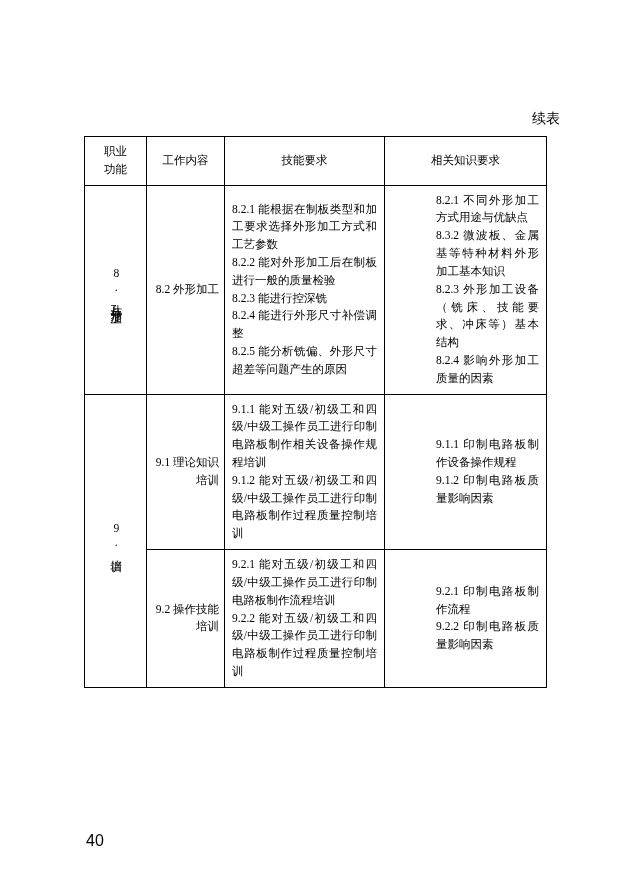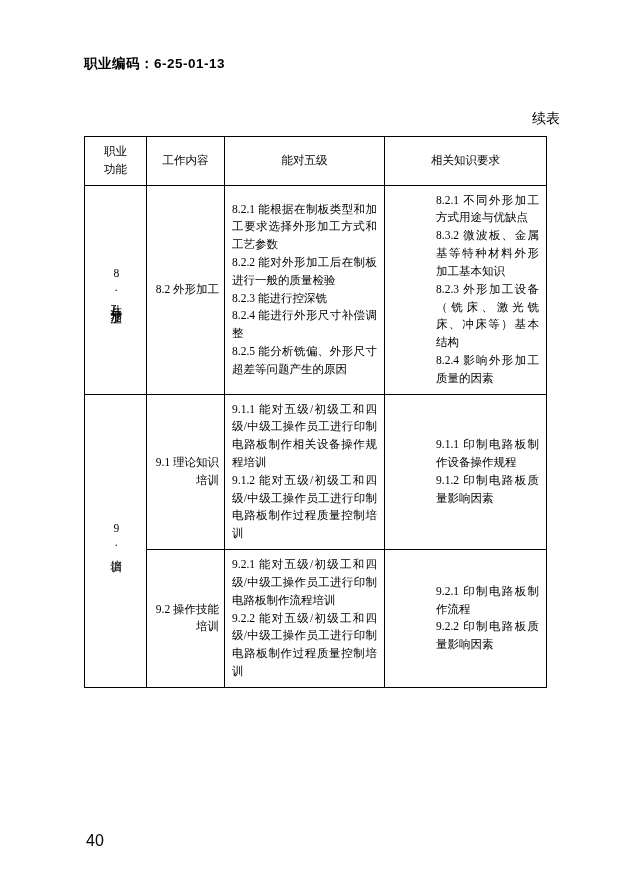--- a/index.html
+++ b/index.html
@@ -104,60 +104,59 @@
     top: 832px;
     font-size: 16px;
     font-family: "Liberation Sans", "DejaVu Sans", sans-serif;
   }
 </style>
 </head>
 <body>
 
 <div class="page">
 
-  <div class="occupation-code">职业编码：6-25-01-13</div>
 
   <div class="continued-label">续表</div>
 
   <table class="skill-table">
     <colgroup>
       <col class="col-func">
       <col class="col-work">
       <col class="col-skill">
       <col class="col-knowledge">
     </colgroup>
     <thead>
       <tr>
         <th>
           <div>职业</div>
           <div>功能</div>
         </th>
         <th>工作内容</th>
-        <th>能对五级</th>
+        <th>技能要求</th>
         <th>相关知识要求</th>
       </tr>
     </thead>
     <tbody>
 
       <tr>
         <td class="cell-func" rowspan="1">
           <span class="vert">8.孔与外形加工</span>
         </td>
         <td class="cell-work">8.2 外形加工</td>
         <td class="skill">
           <p class="para">8.2.1 能根据在制板类型和加工要求选择外形加工方式和工艺参数</p>
           <p class="para">8.2.2 能对外形加工后在制板进行一般的质量检验</p>
           <p class="para">8.2.3 能进行控深铣</p>
           <p class="para">8.2.4 能进行外形尺寸补偿调整</p>
           <p class="para">8.2.5 能分析铣偏、外形尺寸超差等问题产生的原因</p>
         </td>
         <td class="knowledge">
           <p class="para">8.2.1 不同外形加工方式用途与优缺点</p>
           <p class="para">8.3.2 微波板、金属基等特种材料外形加工基本知识</p>
-          <p class="para">8.2.3 外形加工设备（铣床、激光铣床、冲床等）基本结构</p>
+          <p class="para">8.2.3 外形加工设备（铣床、技能要求、冲床等）基本结构</p>
           <p class="para">8.2.4 影响外形加工质量的因素</p>
         </td>
       </tr>
 
       <tr>
         <td class="cell-func" rowspan="2">
           <span class="vert">9.培训</span>
         </td>
         <td class="cell-work">9.1 理论知识培训</td>
         <td class="skill">

